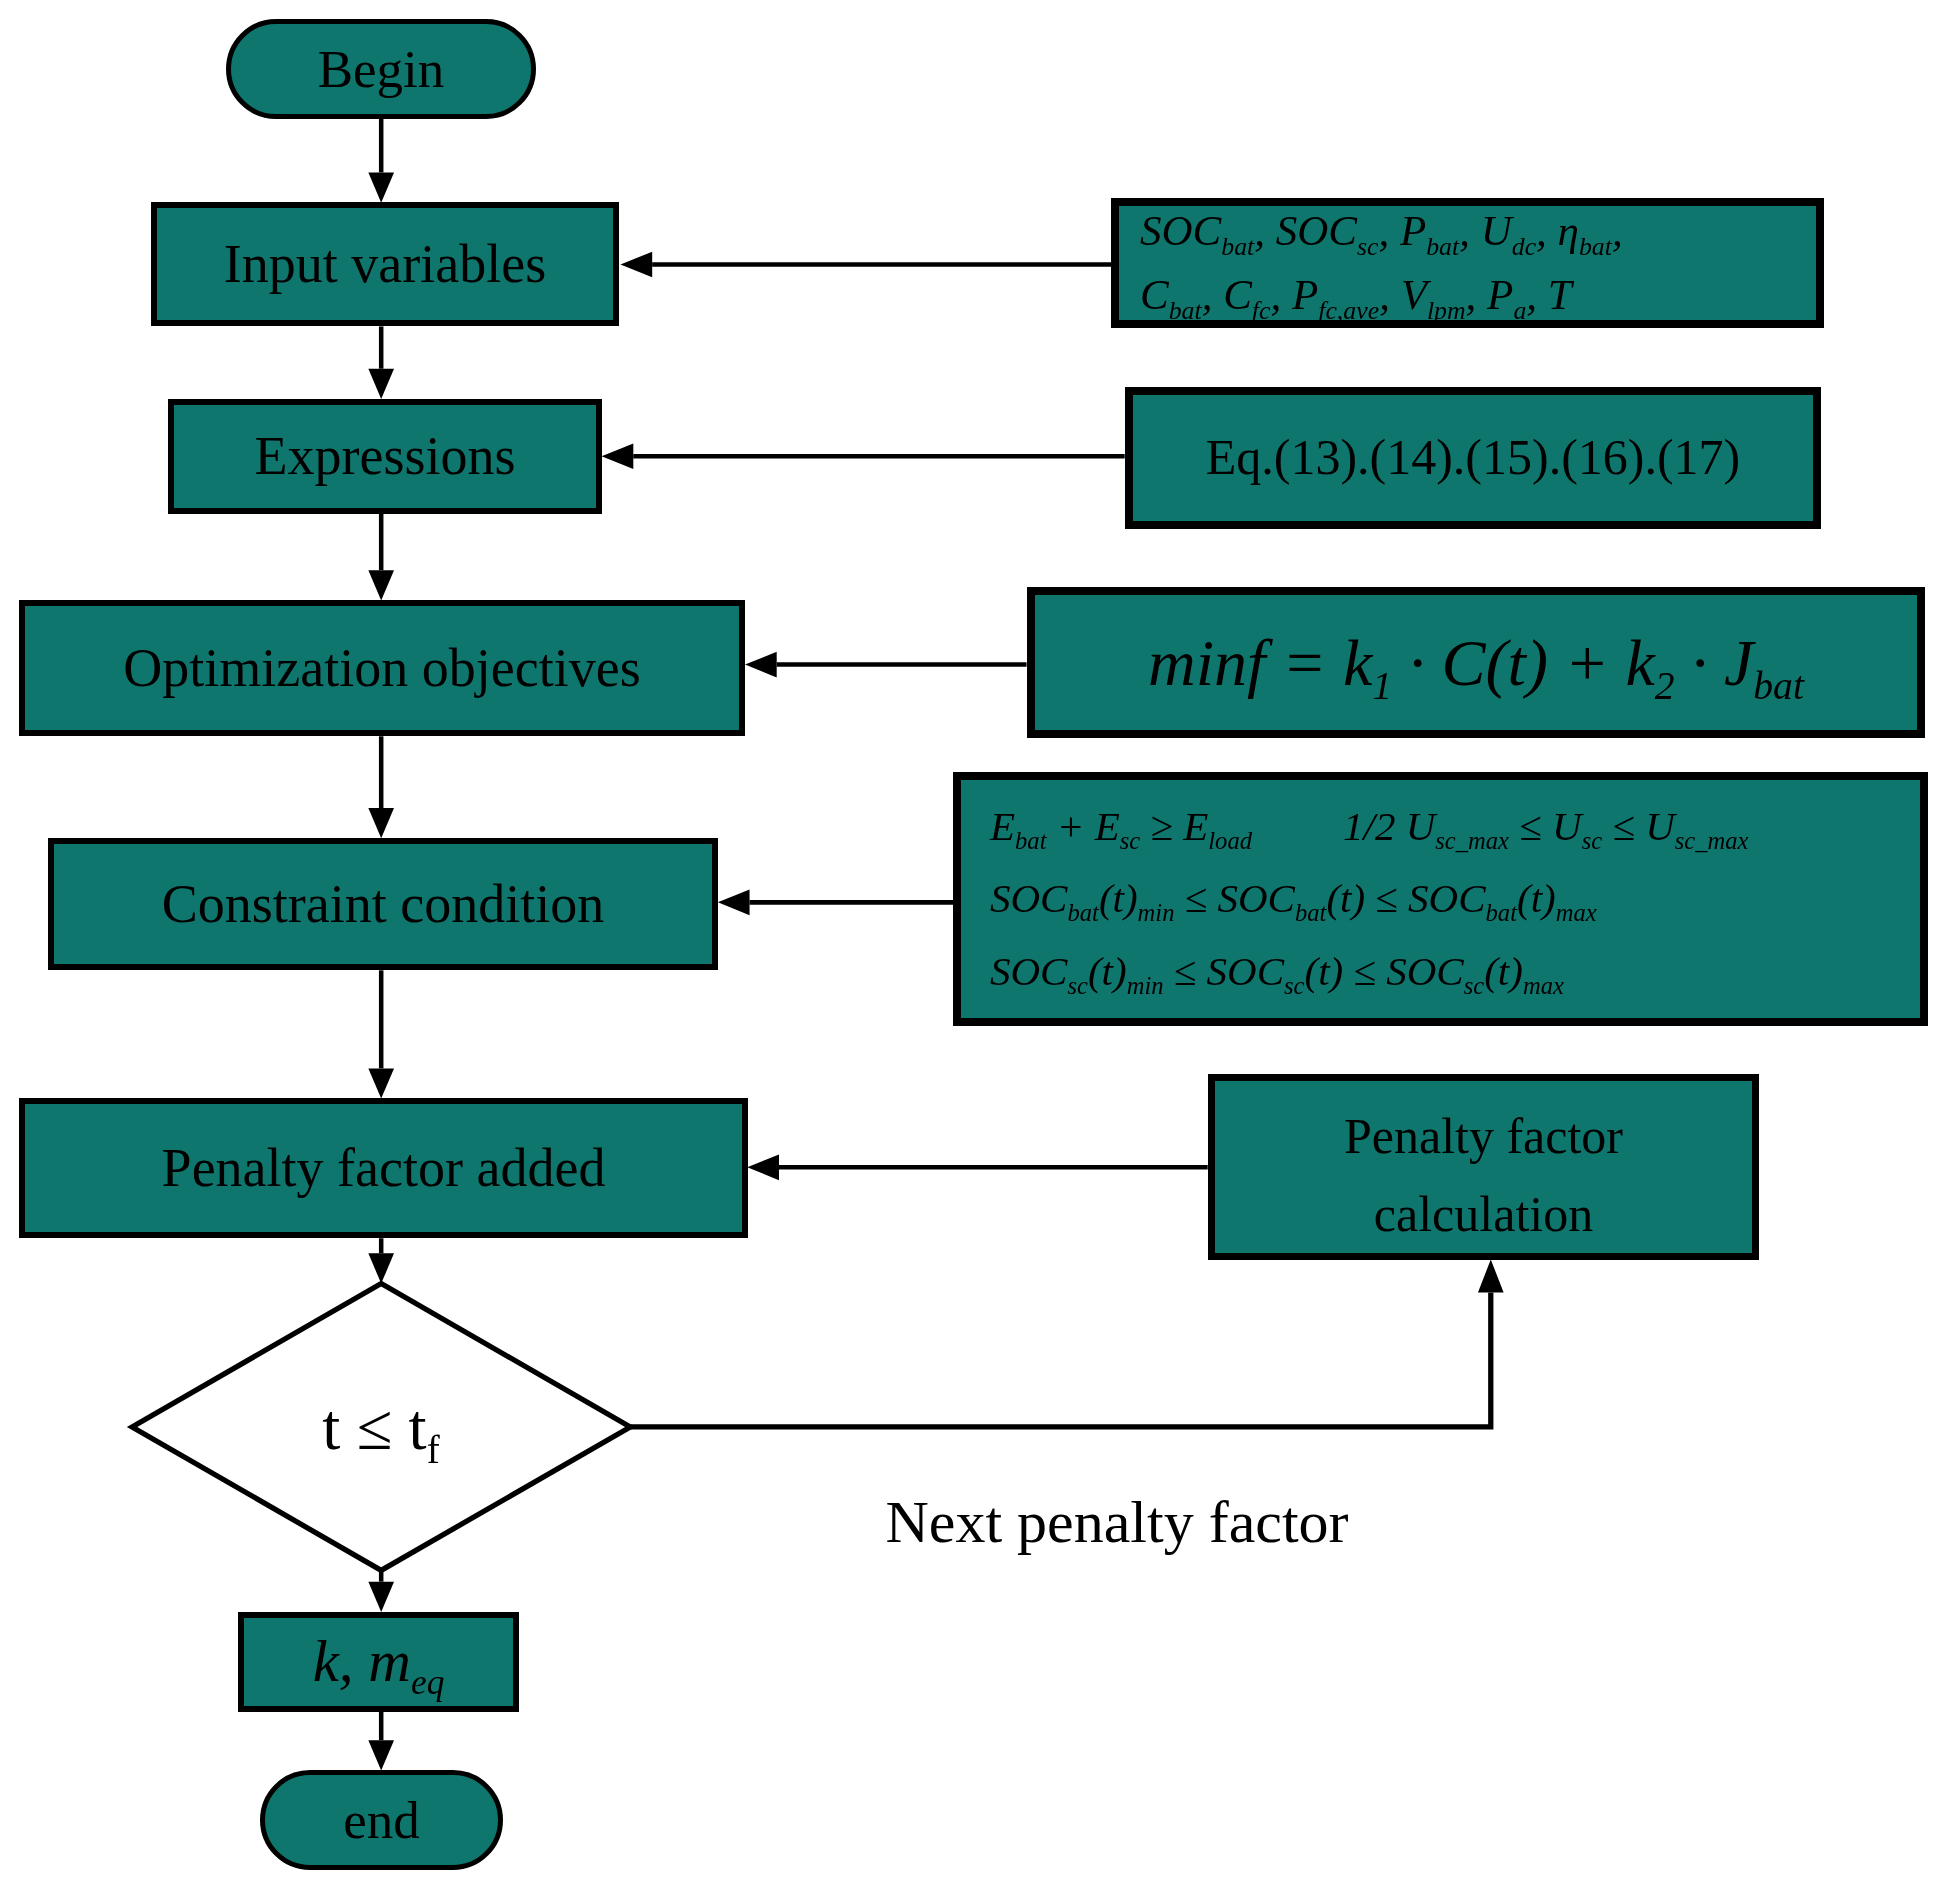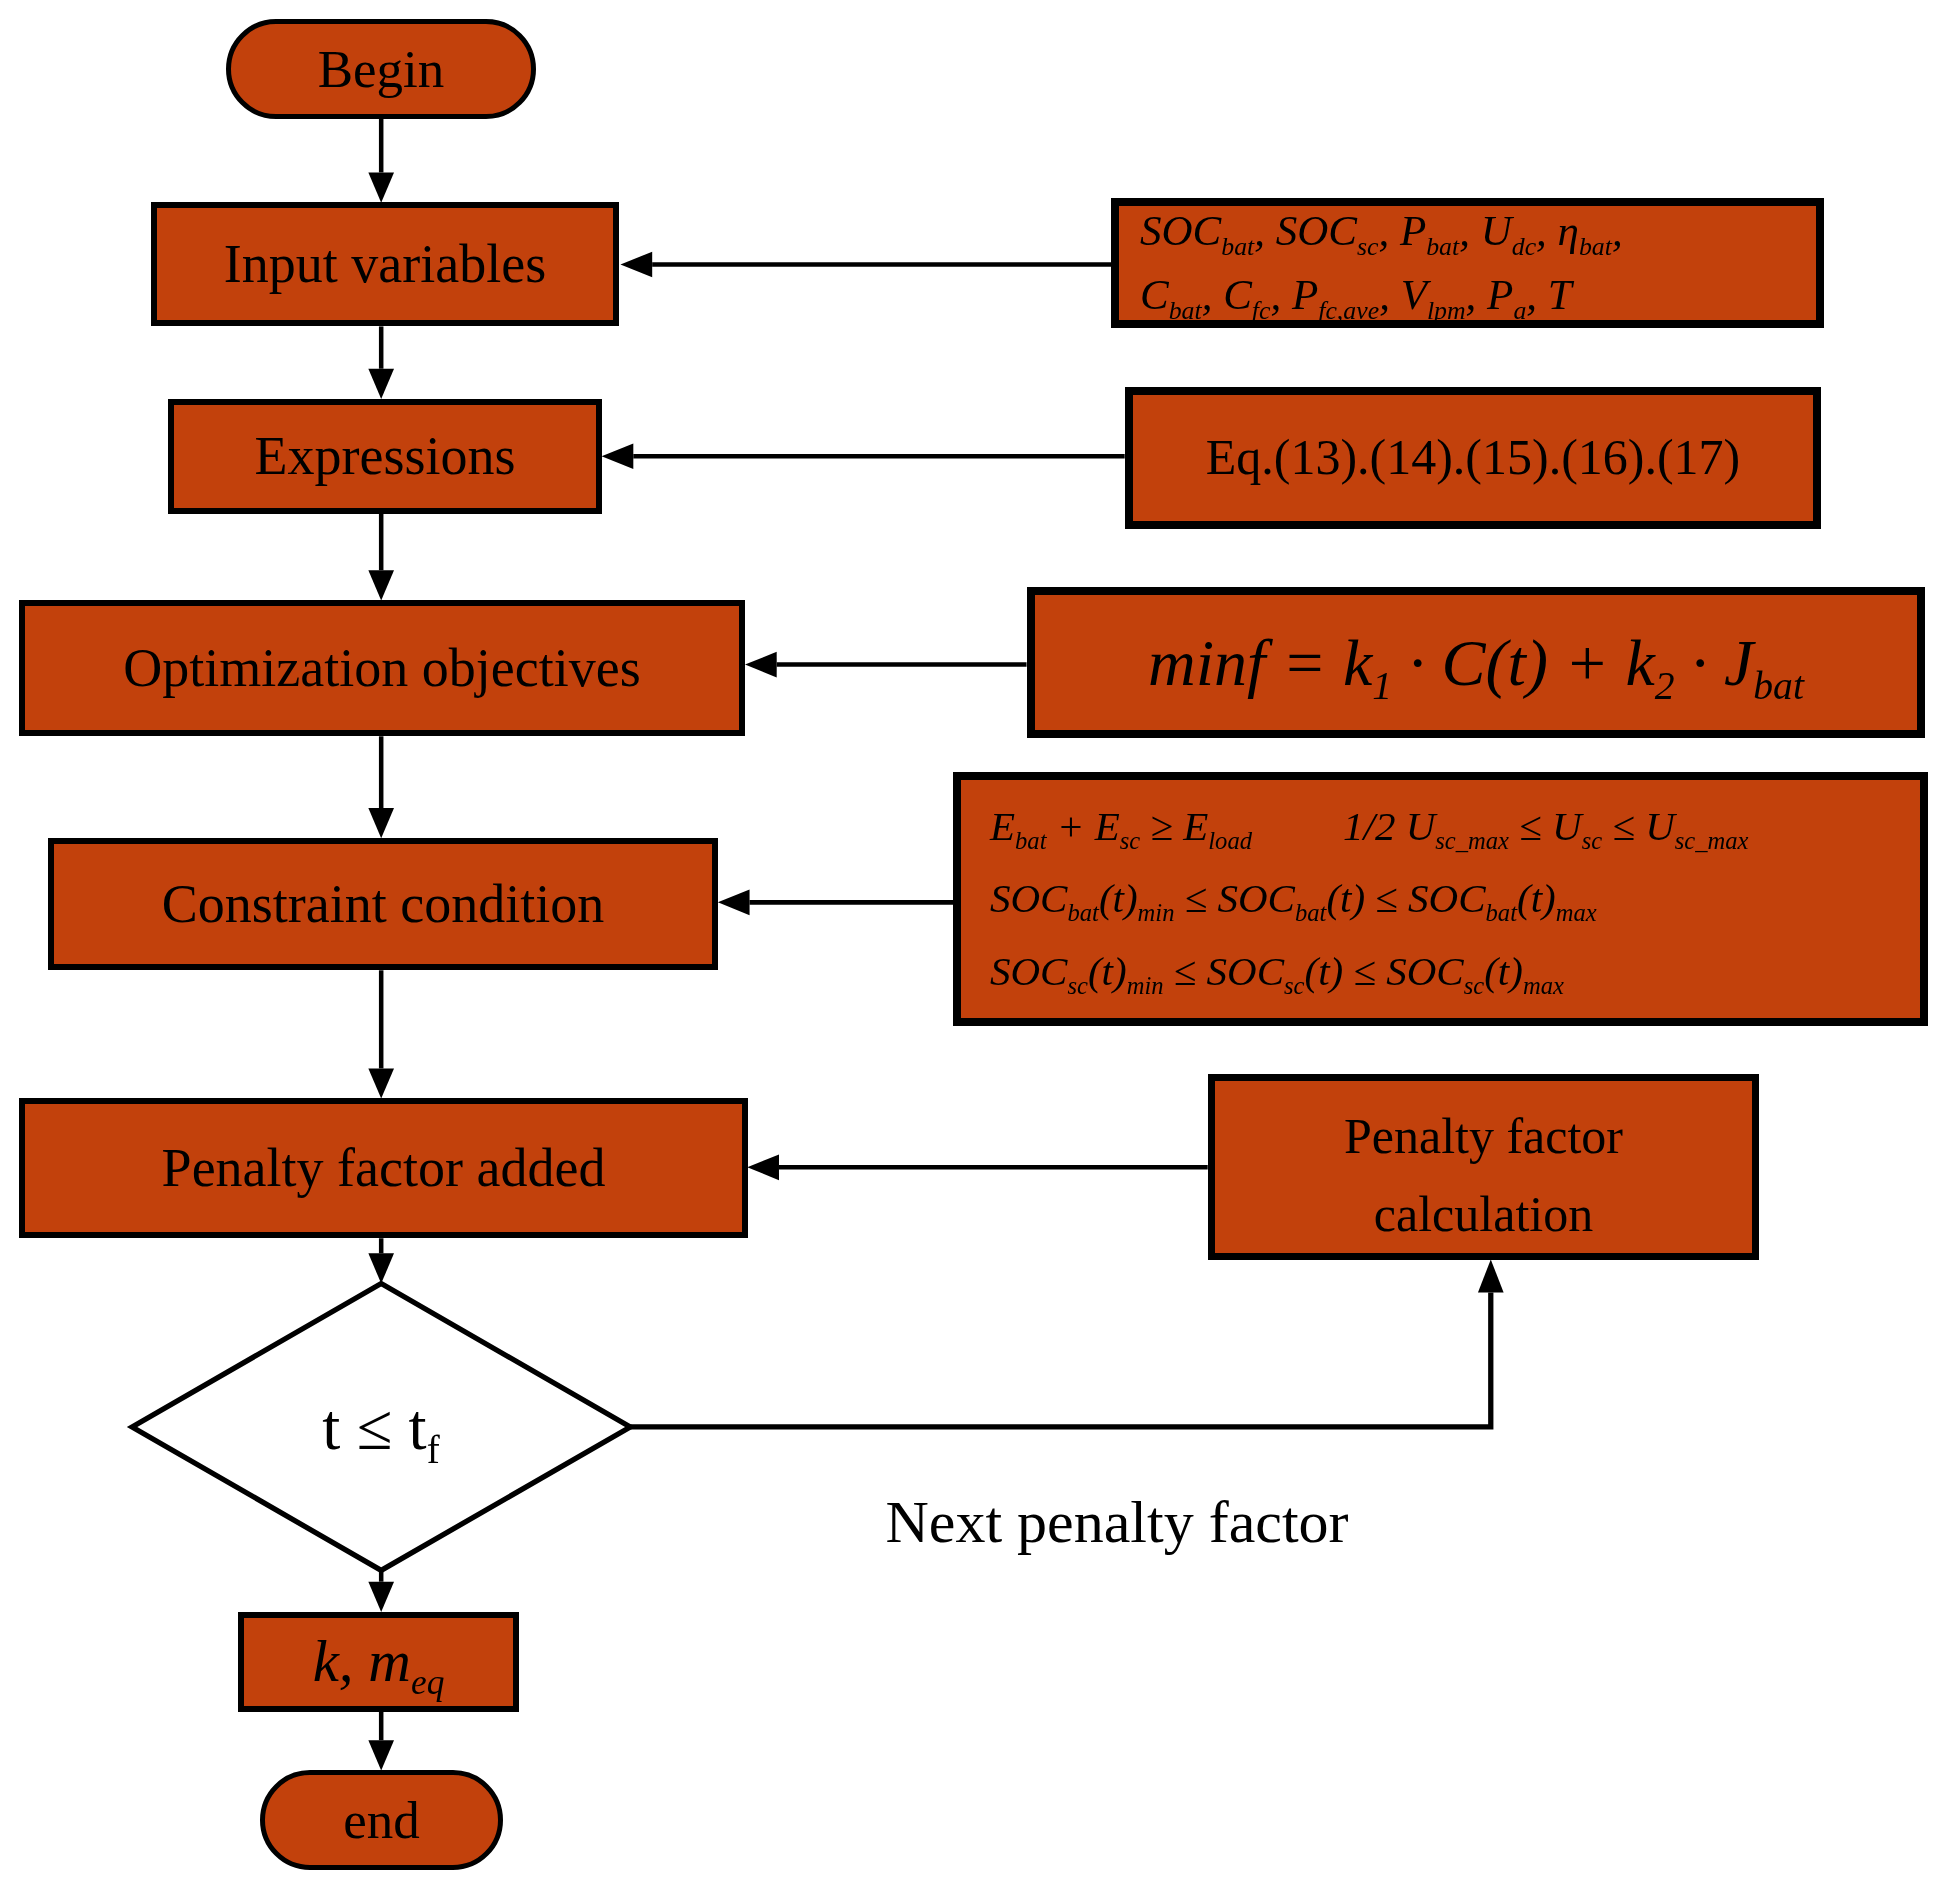--- a/index.html
+++ b/index.html
@@ -8,21 +8,21 @@
     width:1955px;height:1887px;
     background:#fff;
     font-family:"Liberation Serif","DejaVu Serif",serif;
     color:#000;
     overflow:hidden;
   }
   .connectors{position:absolute;left:0;top:0;width:1955px;height:1887px;}
   .node,.note{
     position:absolute;
     box-sizing:border-box;
-    background:#c2410c;
+    background:#0f766e;
     border:6.8px solid #000;
     display:flex;align-items:center;justify-content:center;
     text-align:center;
     line-height:1.15;
   }
   .capsule{border-radius:53px;border-width:5.3px;}
   .note{border-width:8.3px;}
   .math{font-style:italic;}
   sub{font-size:0.6em;line-height:0;}
   .vars-note{flex-direction:column;align-items:flex-start;justify-content:center;

